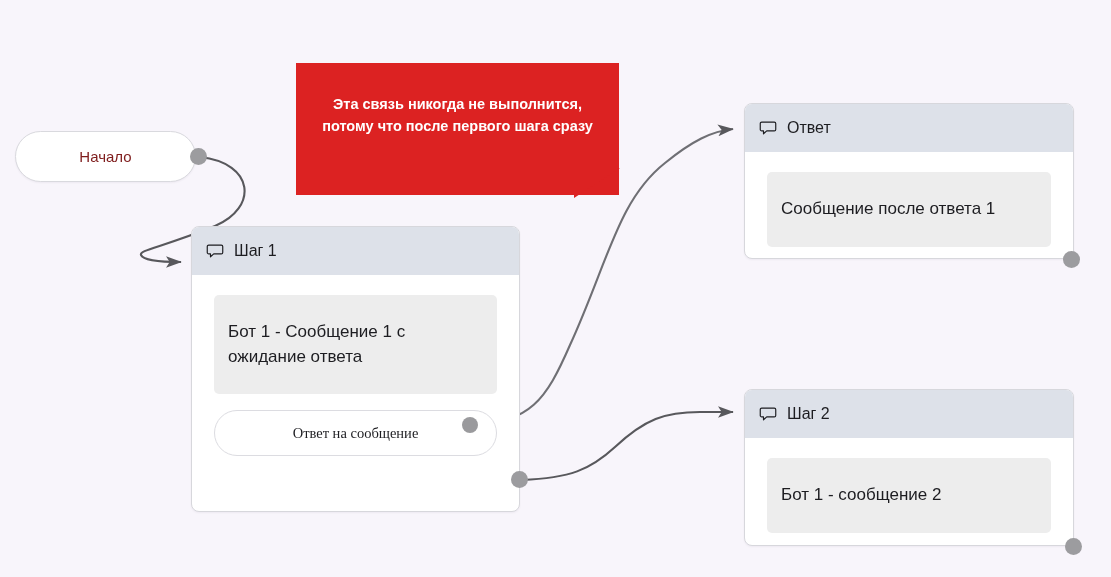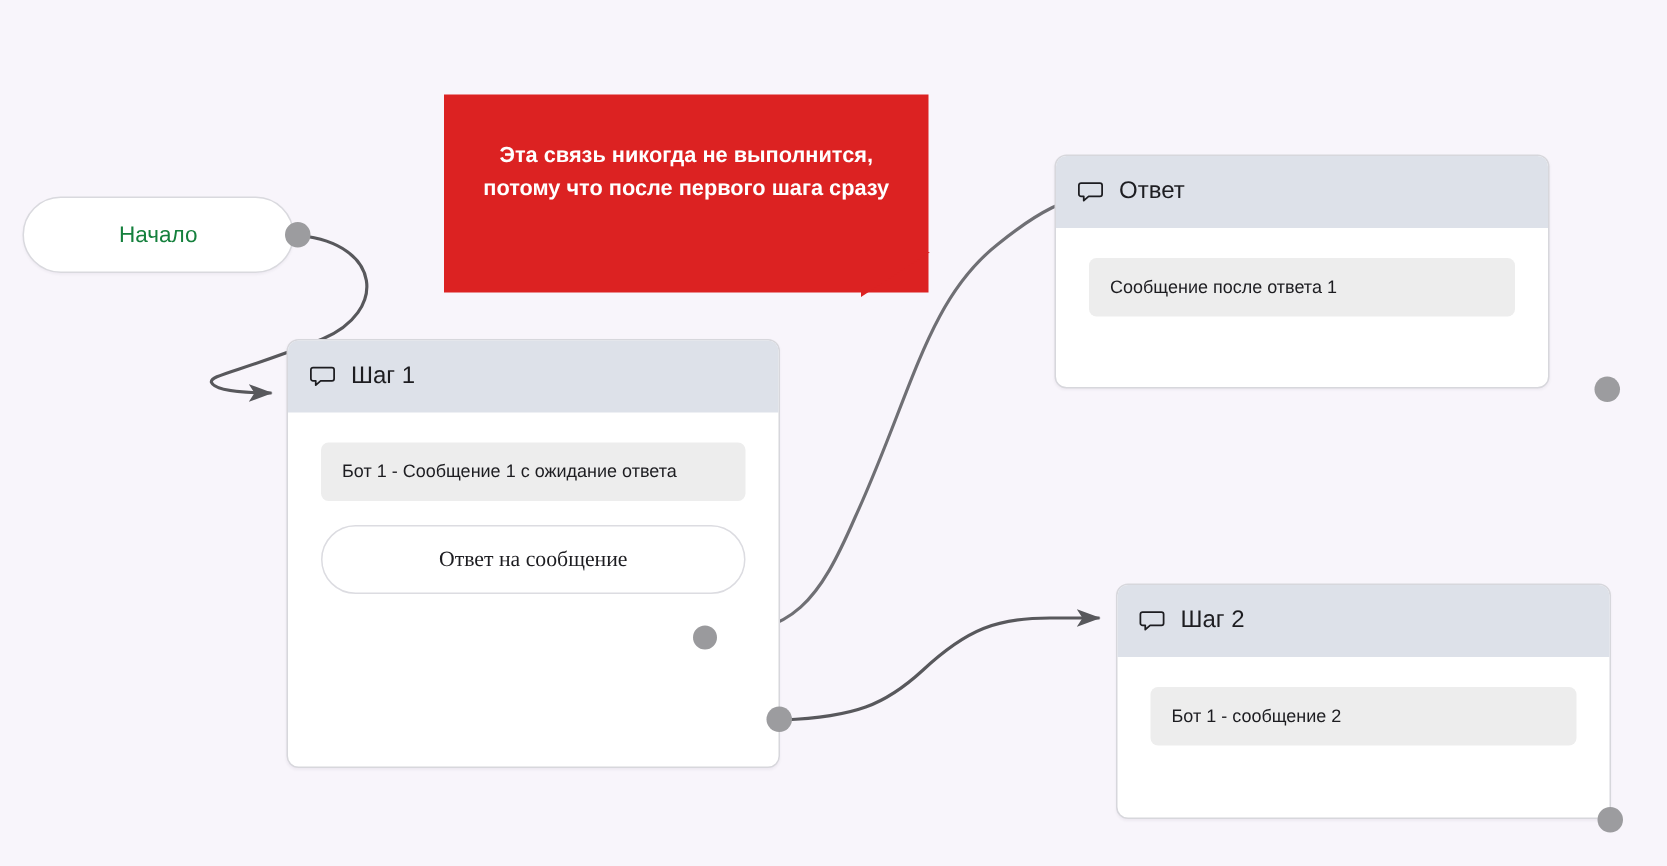--- a/index.html
+++ b/index.html
@@ -59,41 +59,41 @@
     display: block;
     flex: 0 0 18px;
   }
   .node-body {
     padding: 20px 22px 22px 22px;
   }
   .msg {
     box-sizing: border-box;
     background: #ededed;
     border-radius: 5px;
-    padding: 11px 14px;
-    font-size: 12px;
+    padding: 25px 14px;
+    font-size: 17px;
     line-height: 1.45;
     color: #1d1d21;
   }
 
   
   .start-pill {
     position: absolute;
     box-sizing: border-box;
     background: #ffffff;
     border: 1px solid #d9d9de;
     border-radius: 26px;
     display: flex;
     align-items: center;
     justify-content: center;
     box-shadow: 0 1px 2px rgba(30,25,50,0.05);
   }
   .start-pill span {
     font-size: 15px;
-    color: #15803d;
+    color: #7f1d1d;
   }
 
   
   .reply-pill {
     position: relative;
     box-sizing: border-box;
     margin-top: 16px;
     height: 46px;
     background: #ffffff;
     border: 1px solid #dcdce1;
@@ -195,21 +195,21 @@
       <div class="msg">Бот 1 - Сообщение 1 с ожидание ответа</div>
       <div class="reply-pill">
         <span>Ответ на сообщение</span>
       </div>
     </div>
   </div>
 
   <div class="handle sm" style="left:462px; top:417px;"></div>
   <div class="handle" style="left:511px; top:471px;"></div>
 
-  <div class="node" style="left:703px; top:103px; width:330px; height:156px;">
+  <div class="node" style="left:744px; top:103px; width:330px; height:156px;">
     <div class="node-header">
       <svg class="bubble-icon" viewBox="0 0 20 20">
         <path d="M3 3.4 h14 a1.6 1.6 0 0 1 1.6 1.6 v6.6 a1.6 1.6 0 0 1 -1.6 1.6 h-8.4 l-3.6 3.2 v-3.2 h-2 a1.6 1.6 0 0 1 -1.6 -1.6 v-6.6 a1.6 1.6 0 0 1 1.6 -1.6 z" fill="none" stroke="#1d1d21" stroke-width="1.3" stroke-linejoin="round"></path>
       </svg>
       <span class="title">Ответ</span>
     </div>
     <div class="node-body">
       <div class="msg">Сообщение после ответа 1</div>
     </div>
   </div>

